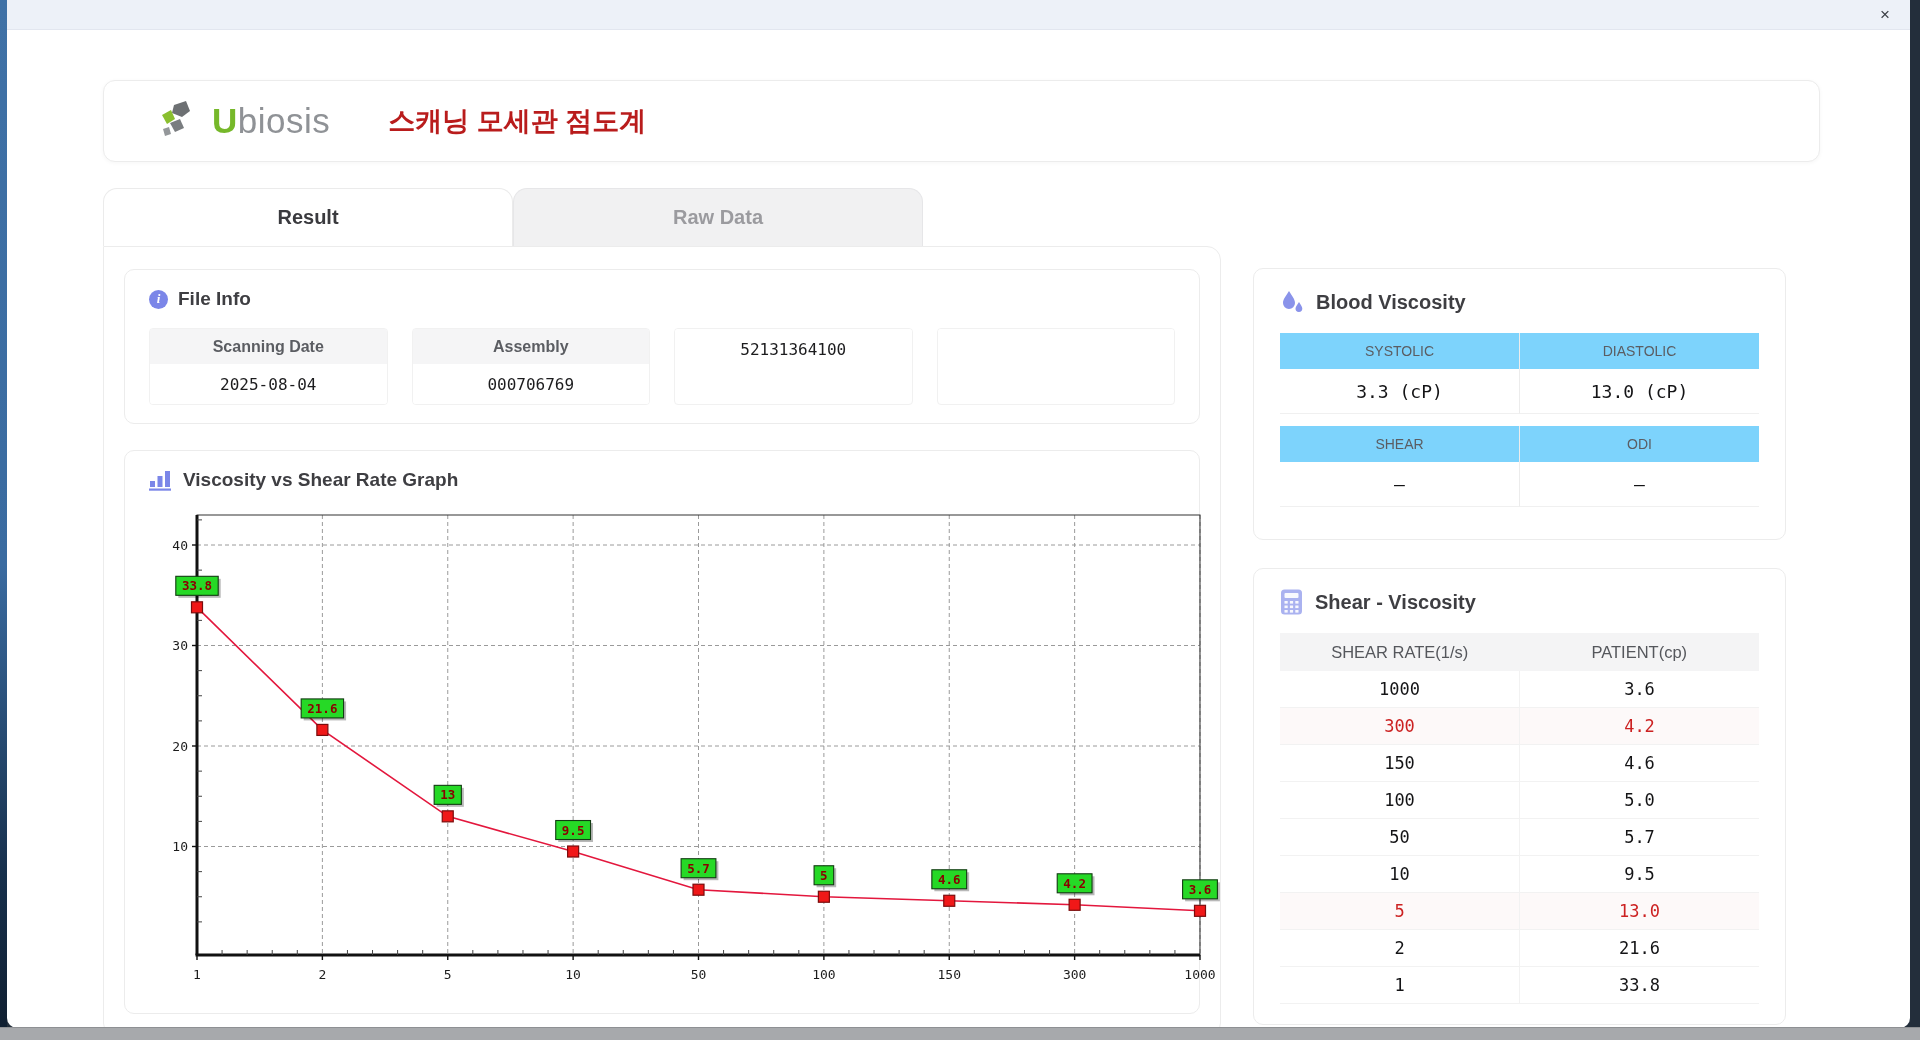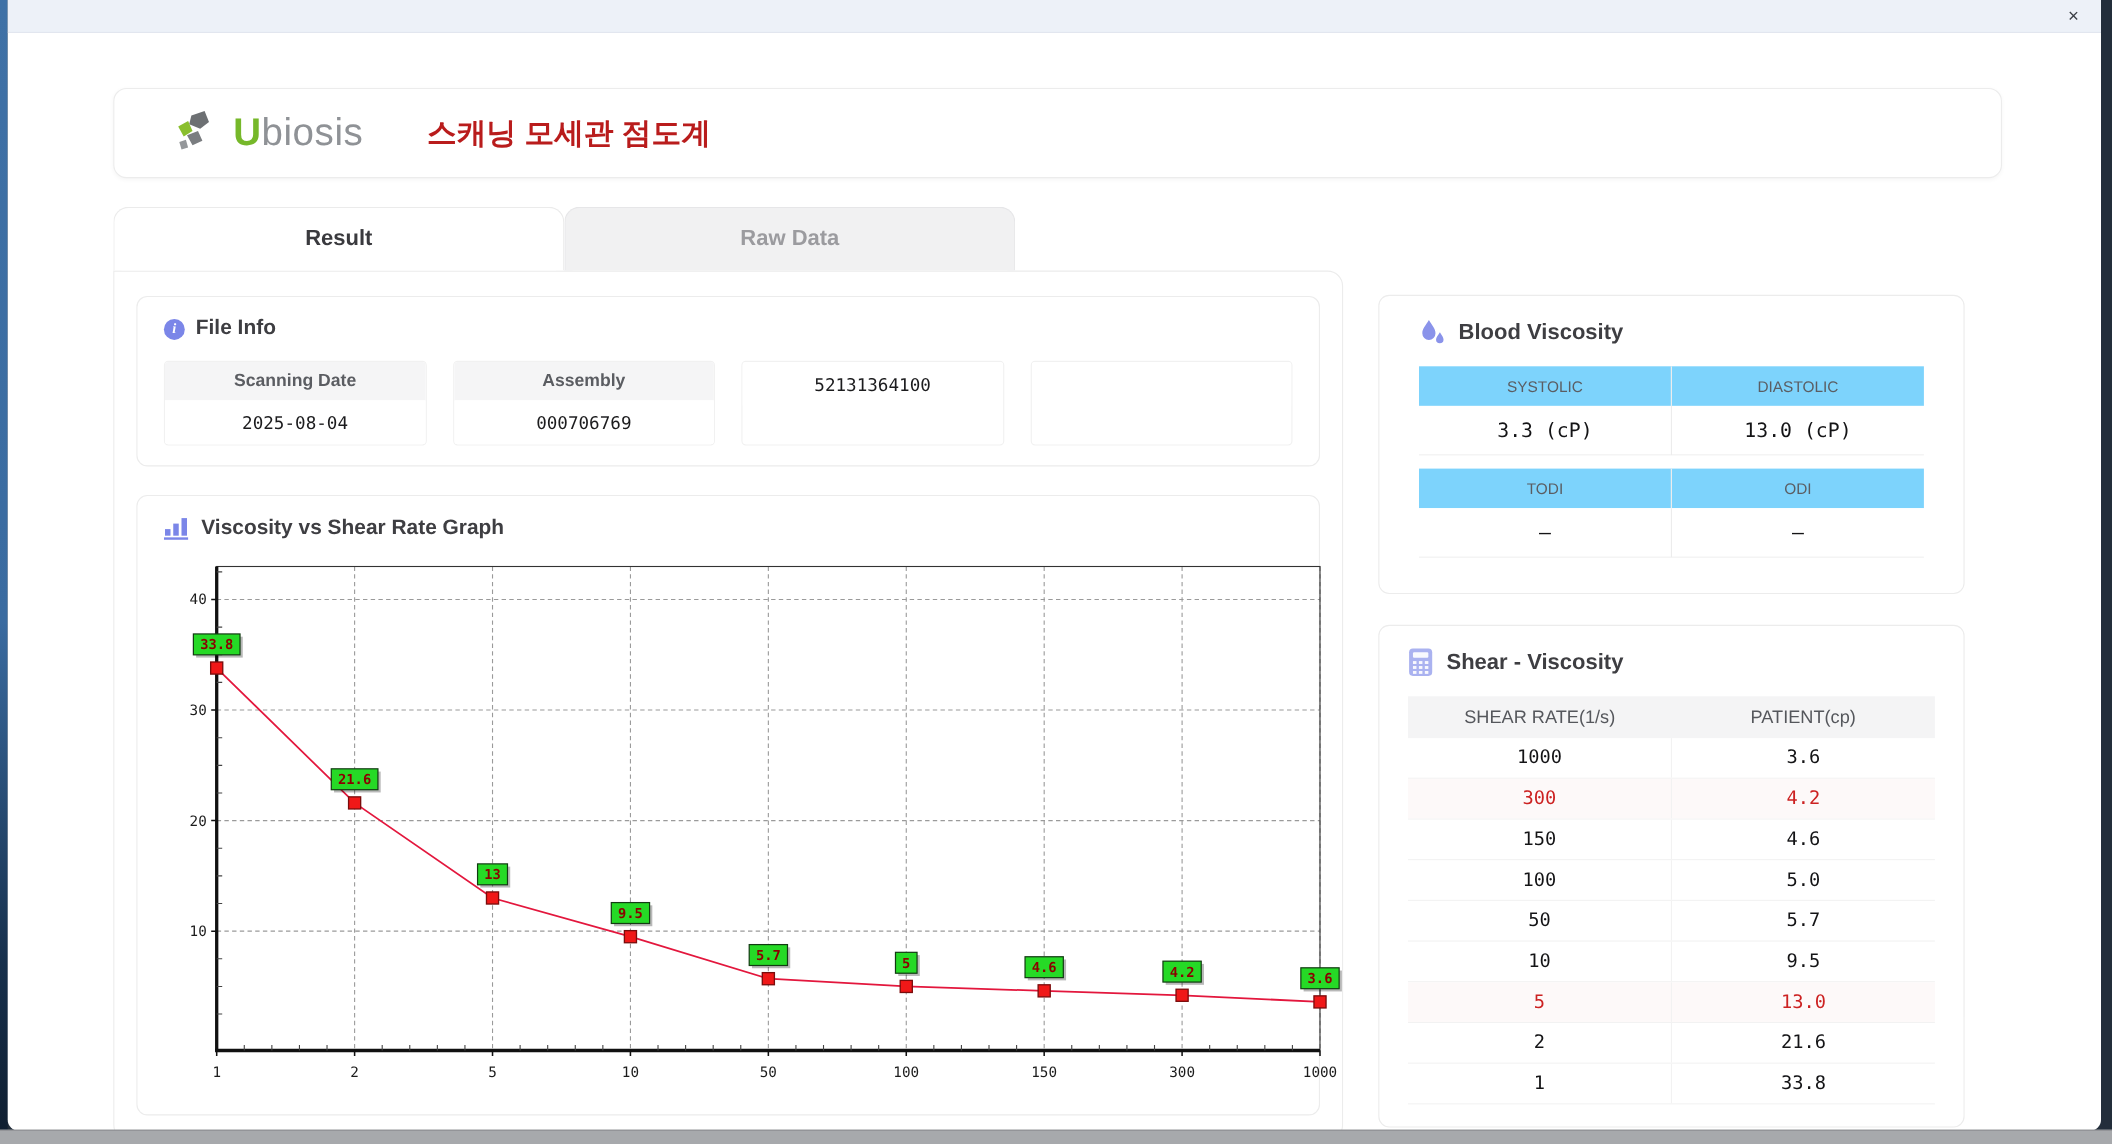--- a/index.html
+++ b/index.html
@@ -286,42 +286,42 @@
                 <rect x="1028.1" y="375.32" width="34.8" height="19" fill="rgba(0,0,0,0.28)"></rect>
                 <rect x="1025.6" y="372.82" width="34.8" height="19" fill="#26d926" stroke="#123b12" stroke-width="1.1"></rect>
                 <text x="1043" y="386.82" text-anchor="middle" font-size="12.5" font-weight="bold" fill="#8b0000" font-family="DejaVu Sans Mono, monospace">3.6</text>
               </svg>
           </div>
         </div>
       </div>
 
       <div class="right-col">
 
-        <div class="inner-card" style="padding:20px 36px;">
+        <div class="inner-card" style="padding:20px 26px;">
           <div class="card-title" style="font-size:20px;">
             <svg width="26" height="26" viewBox="0 0 26 26">
               <path d="M9 2 C12 7 15 10 15 14 a6 6 0 1 1 -12 0 C3 10 6 7 9 2 Z" fill="#8a93ea"></path>
               <path d="M19 13 C20.8 16 22.3 17.6 22.3 19.6 a3.4 3.4 0 1 1 -6.8 0 C15.5 17.6 17.2 16 19 13 Z" fill="#8a93ea"></path>
             </svg>
             <span>Blood Viscosity</span>
           </div>
           <div class="bv-grid" id="bv-grid">
               <div class="bv-section">
                 <div class="bv-row">
                   <div class="bv-cell bv-head">SYSTOLIC</div>
                   <div class="bv-cell bv-head">DIASTOLIC</div>
                 </div>
                 <div class="bv-row">
                   <div class="bv-cell bv-val">3.3 (cP)</div>
                   <div class="bv-cell bv-val">13.0 (cP)</div>
                 </div>
               </div>
               <div class="bv-section">
                 <div class="bv-row">
-                  <div class="bv-cell bv-head">TODI</div>
+                  <div class="bv-cell bv-head">SHEAR</div>
                   <div class="bv-cell bv-head">ODI</div>
                 </div>
                 <div class="bv-row">
                   <div class="bv-cell bv-val">–</div>
                   <div class="bv-cell bv-val">–</div>
                 </div>
               </div>
             </div>
         </div>
 

